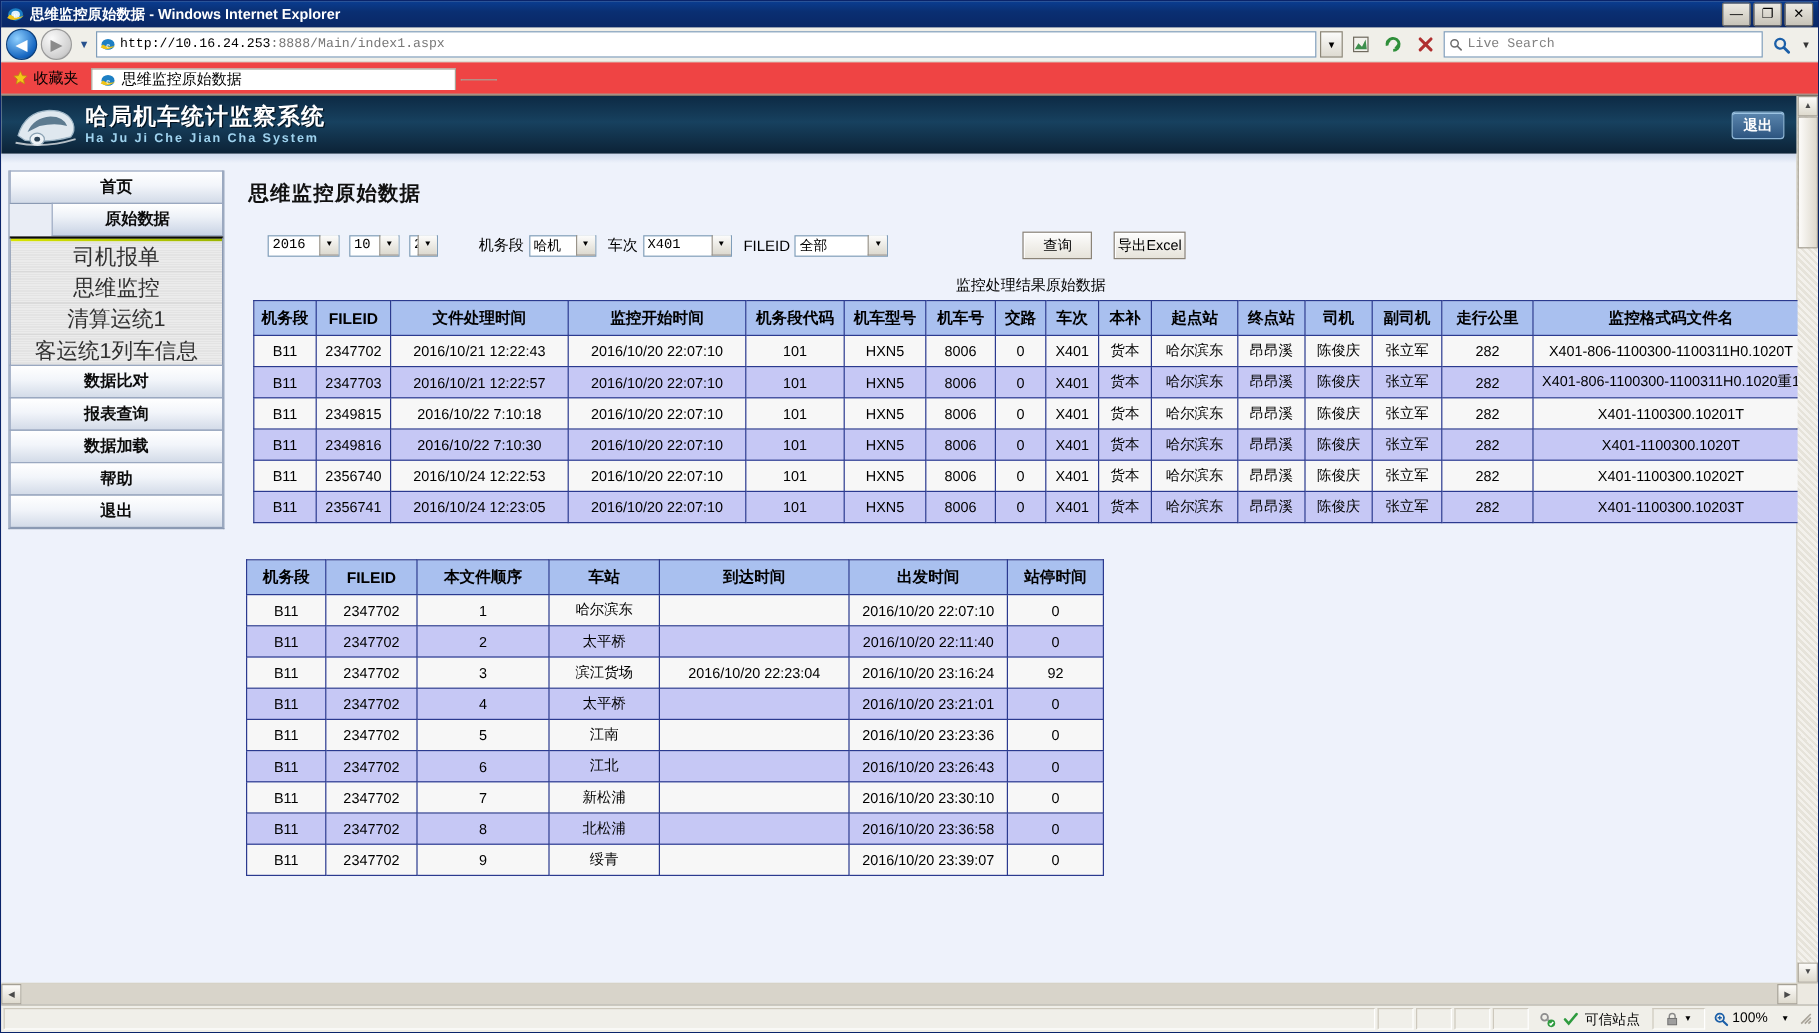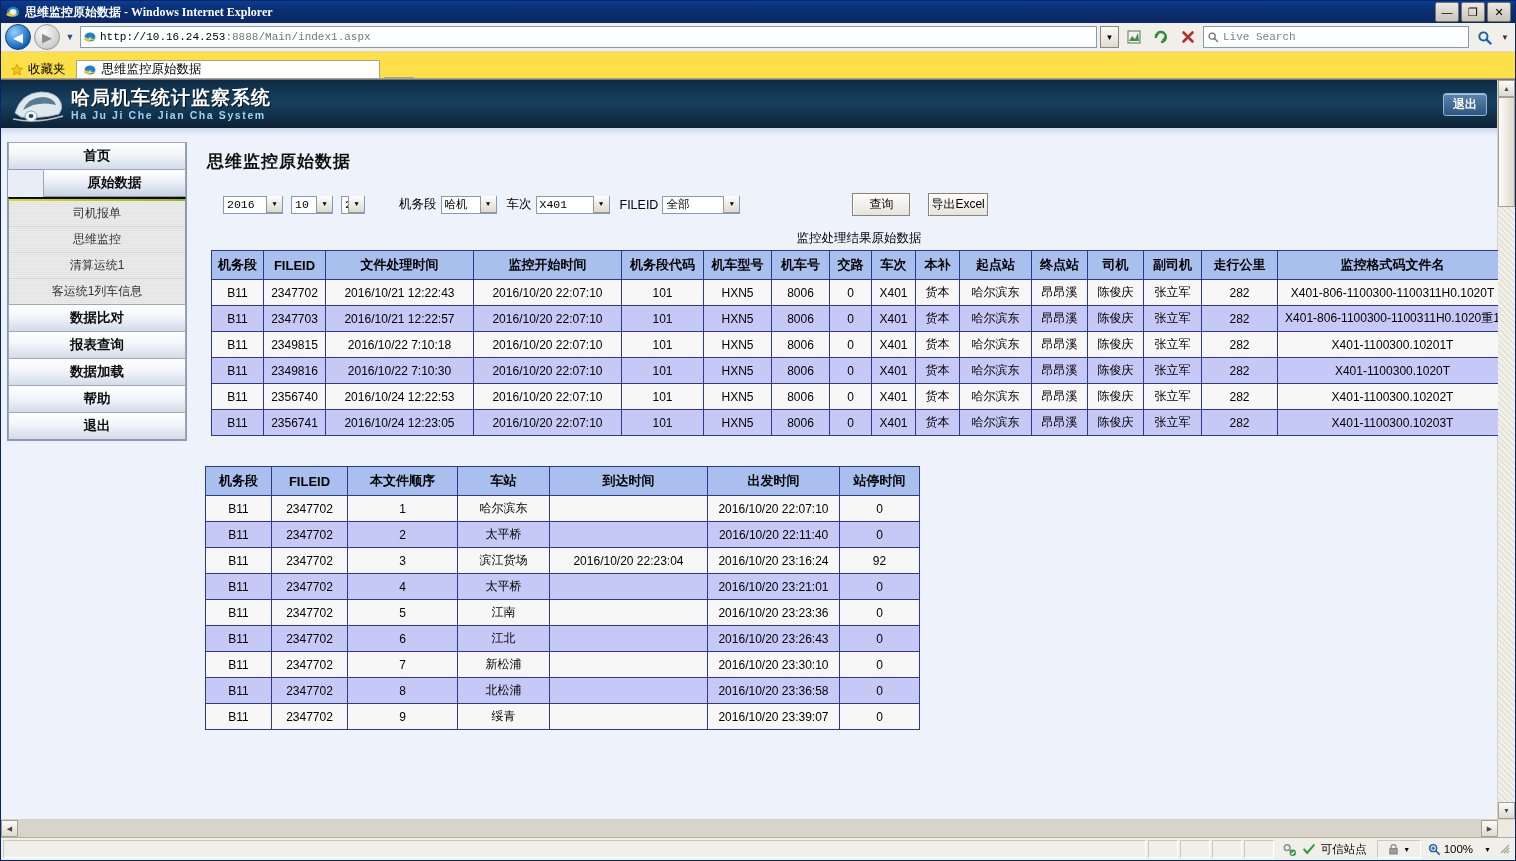--- a/index.html
+++ b/index.html
@@ -10,21 +10,21 @@
     -webkit-font-smoothing:none;
   }
   .win{width:1516px;height:861px;display:flex;flex-direction:column;
        border:1px solid #0a246a;box-sizing:border-box;background:#d4d0c8;}
 
   
   .titlebar{height:22px;background:linear-gradient(180deg,#0a3d91 0%,#0a2f72 40%,#0a2766 100%);
     display:flex;align-items:center;padding:0 2px 0 4px;color:#fff;flex:none;}
   .tb-ie-icon{width:16px;height:16px;margin-right:4px;position:relative;flex:none;}
   .tb-title{font-size:12px;font-weight:bold;white-space:nowrap;overflow:hidden;
-    font-family:Liberation Serif, serif;letter-spacing:0px;}
+    font-family:Liberation Sans, sans-serif;letter-spacing:0px;}
   .tb-spacer{flex:1;}
   .tb-btns{display:flex;gap:2px;padding-right:2px;}
   .tb-btn{width:22px;height:18px;background:linear-gradient(180deg,#eceae3,#c7c3b8);
     border:1px solid #7a7365;border-radius:2px;display:flex;align-items:center;
     justify-content:center;font-size:11px;color:#000;line-height:1;}
 
   
   .addrbar{height:26px;background:#f0efe9;display:flex;align-items:center;
     padding:1px 4px;gap:3px;flex:none;border-bottom:1px solid #dad6cb;}
   .navbtn{width:24px;height:24px;border-radius:50%;flex:none;position:relative;}
@@ -56,21 +56,21 @@
     color:#1b5fa8;font-size:13px;flex:none;}
   .sgo-d{width:12px;height:22px;display:flex;align-items:center;justify-content:center;
     font-size:8px;color:#333;flex:none;}
 
   
   .menubar{height:23px;background:#f0efe9;display:flex;align-items:center;
     padding-left:10px;gap:0;flex:none;border-bottom:1px solid #dad6cb;}
   .menuitem{padding:2px 10px;font-size:12.5px;color:#000;white-space:nowrap;}
 
   
-  .favbar{height:26px;background:#fde047;display:flex;align-items:flex-end;flex:none;
+  .favbar{height:26px;background:#ef4444;display:flex;align-items:center;flex:none;
     border-bottom:1px solid #a8a296;}
   .fav{display:flex;align-items:center;gap:4px;padding:0 9px;font-size:12.5px;}
   .favsep{width:1px;background:#c8c3b6;margin:3px 0;}
   .tab{width:290px;background:#fff;border:1px solid #a8a296;border-bottom:none;
     margin-top:2px;display:flex;align-items:center;gap:5px;padding:0 6px;font-size:12.5px;}
   .tab-ie{width:14px;height:14px;flex:none;}
   .newtab{width:28px;background:linear-gradient(180deg,#f6f5f1,#e3e0d6);
     border:1px solid #a8a296;border-bottom:none;margin:2px 0 0 4px;}
 
   
@@ -104,21 +104,21 @@
     background:linear-gradient(180deg,#ffffff 0%,#f2f5fa 45%,#d3dbe8 100%);
     border:1px solid #9aa8c0;border-bottom:1px solid #8b9ab3;
     font-size:13.5px;font-weight:bold;color:#0c0c0c;box-sizing:border-box;margin-top:-1px;}
   .navbtn2.first{margin-top:0;}
   .navbtn2.active{background:linear-gradient(180deg,#ffffff 0%,#eef2f8 40%,#c9d3e4 100%);margin-left:35px;}
   .subwrap{border-left:1px solid #8b9ab3;border-right:1px solid #8b9ab3;
     border-bottom:1px solid #8b9ab3;border-top:2px solid #0a0a0a;background:#e7e7e7;
     background-image:repeating-linear-gradient(0deg,#ebebeb 0 1px,#e3e3e3 1px 2px);}
   .accent{height:2px;background:linear-gradient(90deg,#d8e400,#9bb400);}
   .subitem{height:25px;display:flex;align-items:center;justify-content:center;
-    font-size:12px;color:#303030;border-bottom:1px solid #d6d6d6;}
+    font-size:18px;color:#303030;border-bottom:1px solid #d6d6d6;}
   .subitem:last-child{border-bottom:none;}
 
   
   .main{flex:1;min-width:0;padding:12px 0 0 14px;box-sizing:border-box;position:relative;}
   .ptitle{font-size:17px;font-weight:bold;color:#111;margin:2px 0 20px 2px;letter-spacing:1px;}
 
   .filters{display:flex;align-items:center;gap:0;margin:16px 0 14px 18px;font-size:12px;}
   .sel{height:18px;border:1px solid #7f9db9;background:#fff;display:inline-flex;
     align-items:center;font-size:11.5px;font-family:"Liberation Mono",monospace;
     padding-left:3px;box-sizing:border-box;}

